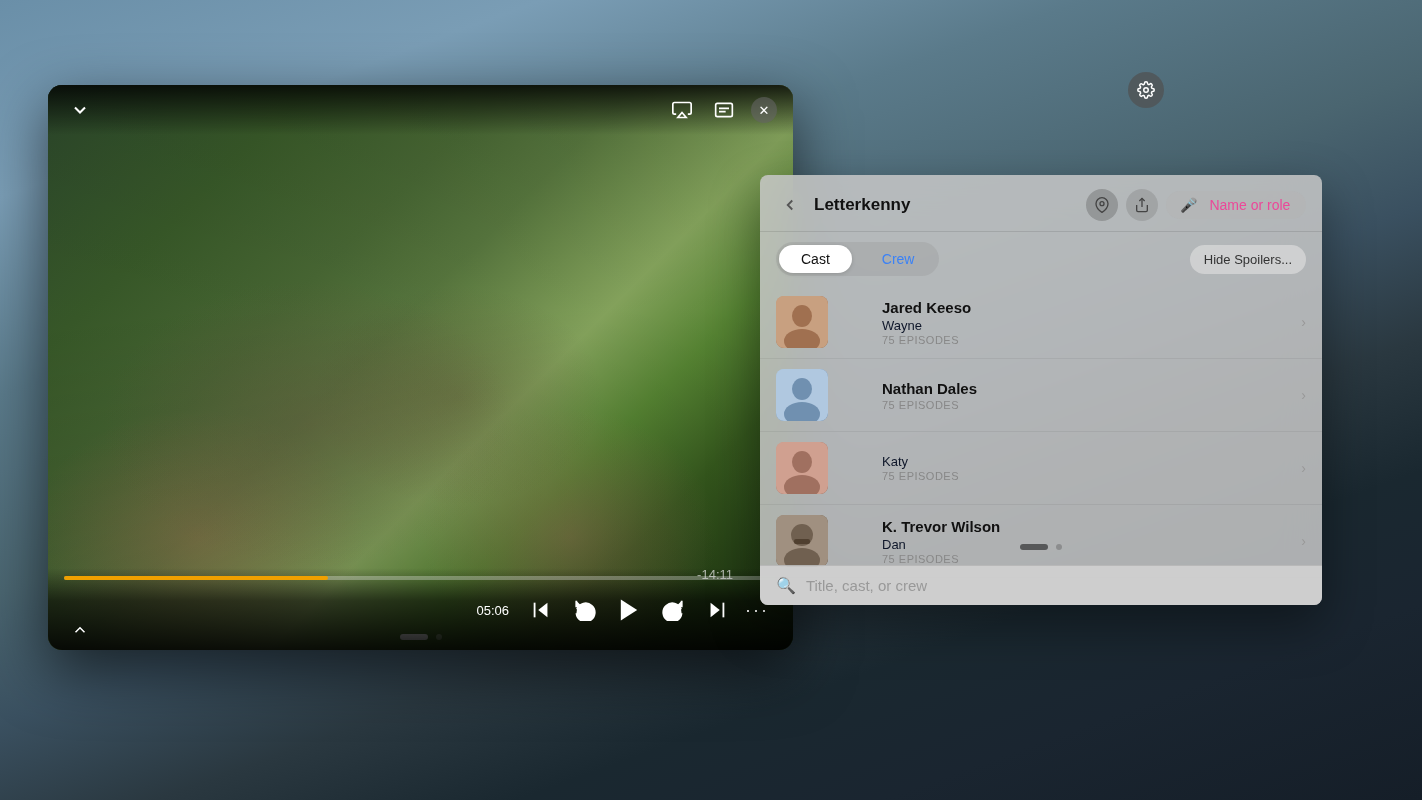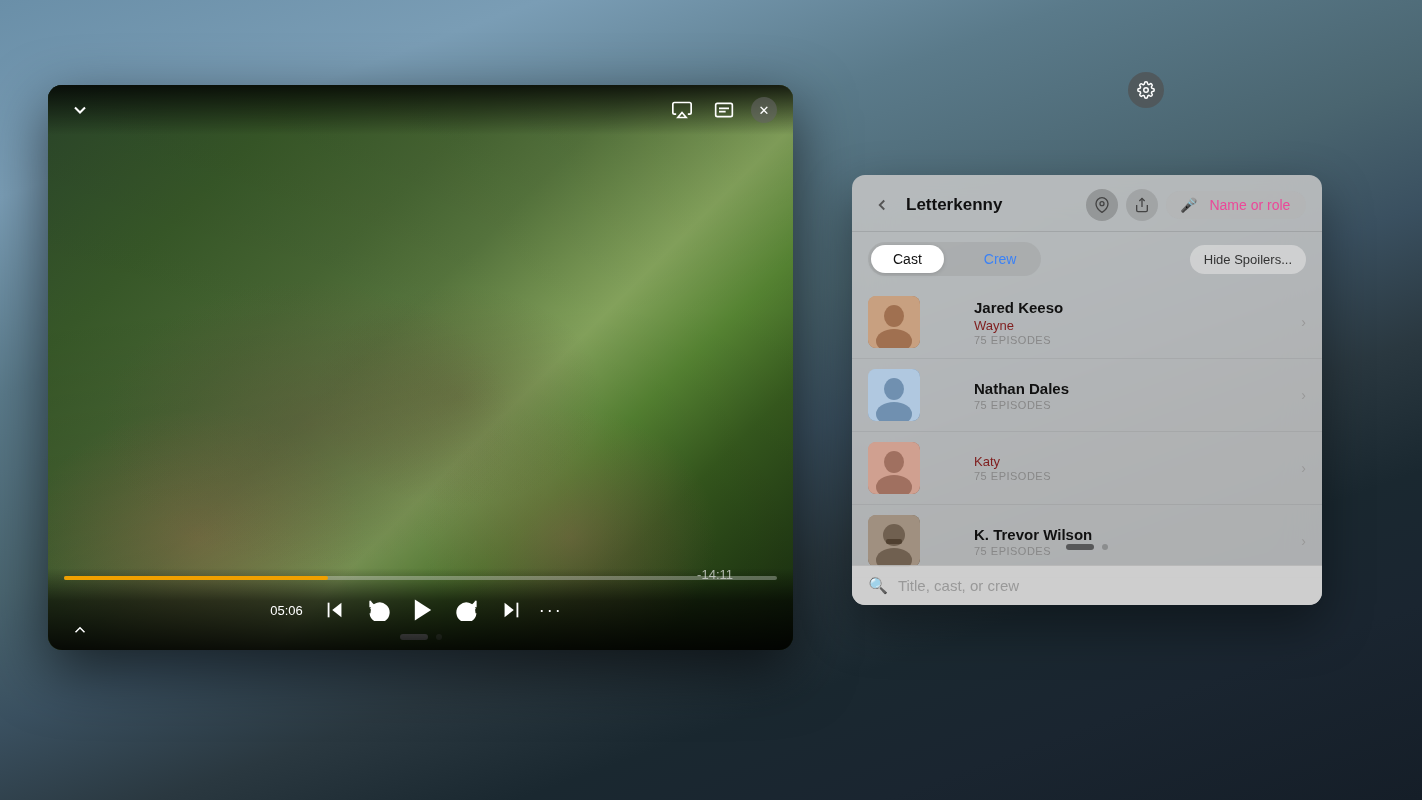--- a/index.html
+++ b/index.html
@@ -161,21 +161,21 @@
     .progress-bar-fill {
       height: 100%;
       background: #f0a000;
       border-radius: 2px;
       width: 37%;
     }
 
     .controls-row {
       display: flex;
       align-items: center;
-      justify-content: center;
+      justify-content: flex-end;
     }
 
     .controls-left {
       display: flex;
       align-items: center;
       gap: 4px;
     }
 
     .time-display {
       color: white;
@@ -288,26 +288,26 @@
       justify-content: center;
       cursor: pointer;
       z-index: 15;
     }
 
     
     .cast-panel {
       position: absolute;
       right: 100px;
       top: 175px;
-      width: 470px;
+      width: 562px;
       height: 430px;
       background: rgba(200,200,200,0.85);
       backdrop-filter: blur(20px);
       -webkit-backdrop-filter: blur(20px);
-      border-radius: 13px;
+      border-radius: 8px;
       overflow: hidden;
       z-index: 20;
       box-shadow: 0 20px 50px rgba(0,0,0,0.4);
       margin-left: 39px;
     }
 
     .panel-header {
       display: flex;
       align-items: center;
       padding: 14px 16px 10px;
@@ -373,21 +373,21 @@
       align-items: center;
       justify-content: space-between;
       padding: 10px 16px;
     }
 
     .tabs-container {
       display: flex;
       background: rgba(150,150,150,0.3);
       border-radius: 20px;
       padding: 3px;
-      gap: 18px;
+      gap: 8px;
     }
 
     .tab-btn {
       padding: 6px 22px;
       border-radius: 18px;
       font-size: 14px;
       font-weight: 500;
       cursor: pointer;
       border: none;
       background: transparent;
@@ -448,21 +448,21 @@
 
     .cast-name {
       font-size: 15px;
       font-weight: 600;
       color: #111;
       margin-bottom: 2px;
     }
 
     .cast-role {
       font-size: 13px;
-      color: #7f1d1d;
+      color: #0f172a;
       margin-bottom: 1px;
     }
 
     .cast-episodes {
       font-size: 11px;
       color: #888;
       text-transform: uppercase;
       letter-spacing: 0.5px;
     }
 
@@ -738,20 +738,21 @@
       <div class="cast-avatar avatar-trevor">
         <svg width="52" height="52" viewBox="0 0 52 52">
           <rect width="52" height="52" fill="#a09080"></rect>
           <ellipse cx="26" cy="20" rx="11" ry="11" fill="#706050"></ellipse>
           <ellipse cx="26" cy="45" rx="18" ry="12" fill="#706050"></ellipse>
           <rect x="18" y="24" width="16" height="5" rx="2" fill="#504030"></rect>
         </svg>
       </div>
       <div class="cast-info">
         <div class="cast-name">K. Trevor Wilson</div>
+        <div class="cast-role">Dan</div>
         <div class="cast-episodes">75 EPISODES</div>
       </div>
       <div class="cast-chevron">›</div>
     </div>
 
     <div class="cast-item">
       
       
       
     </div>

